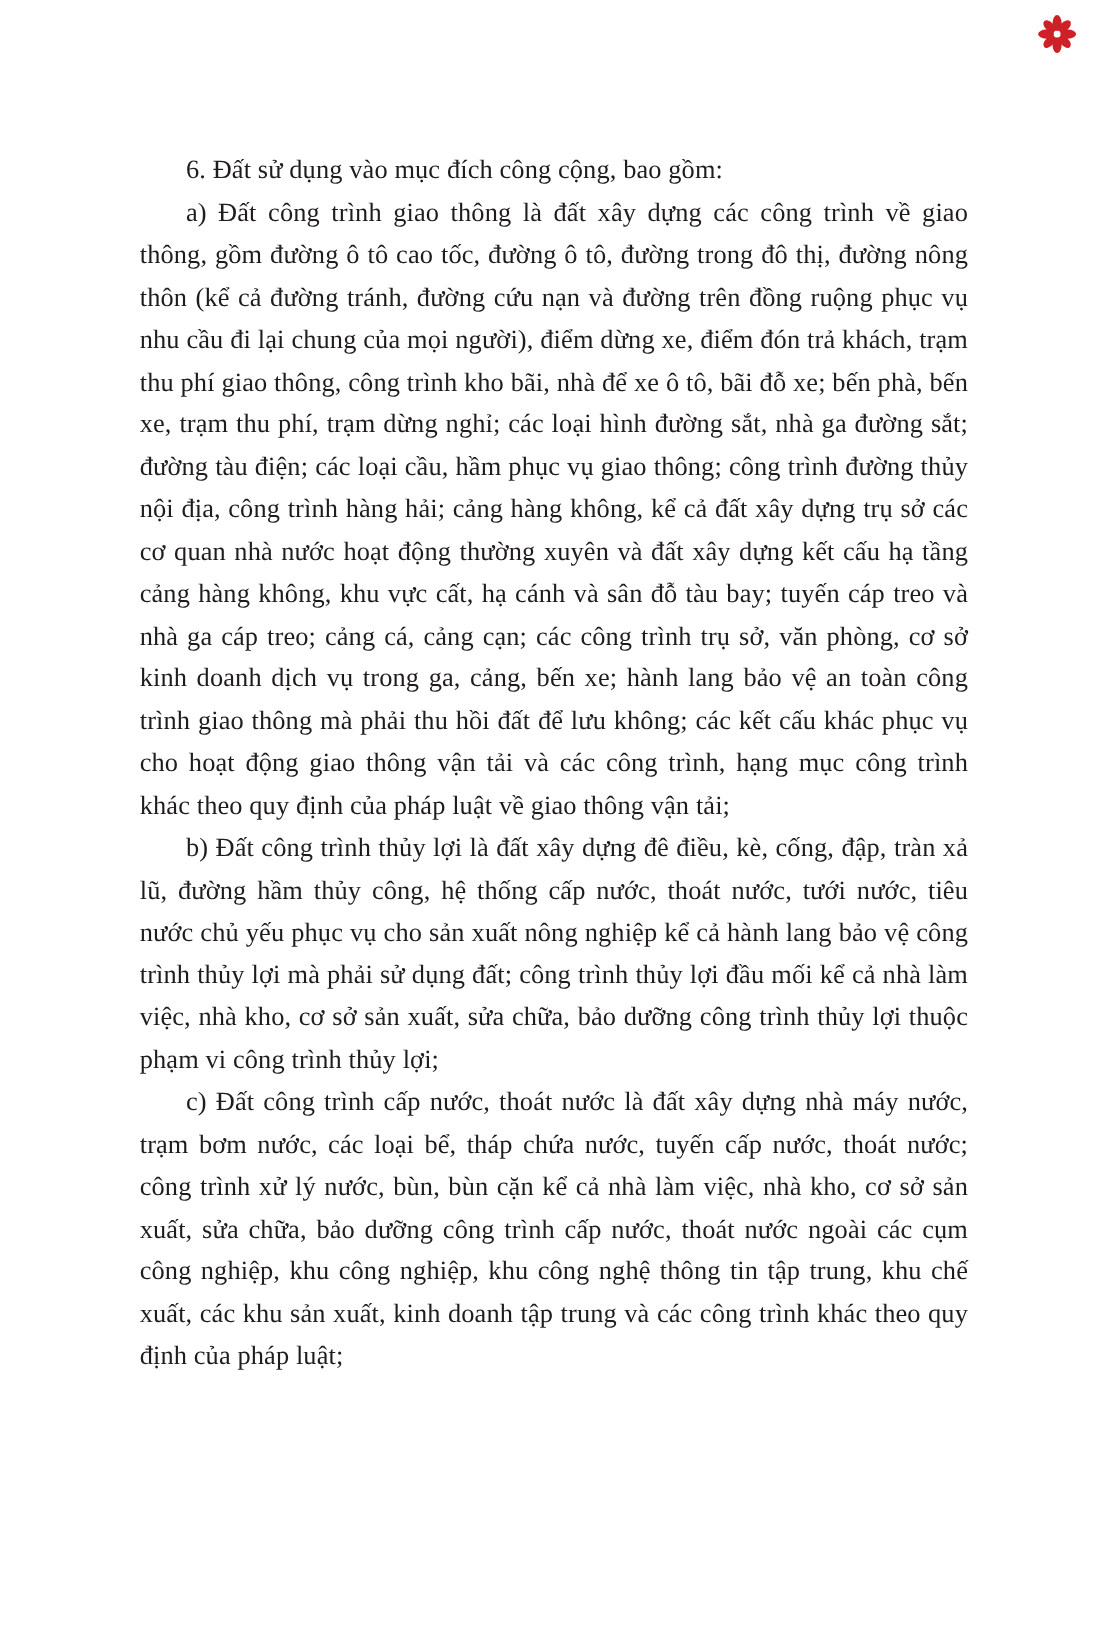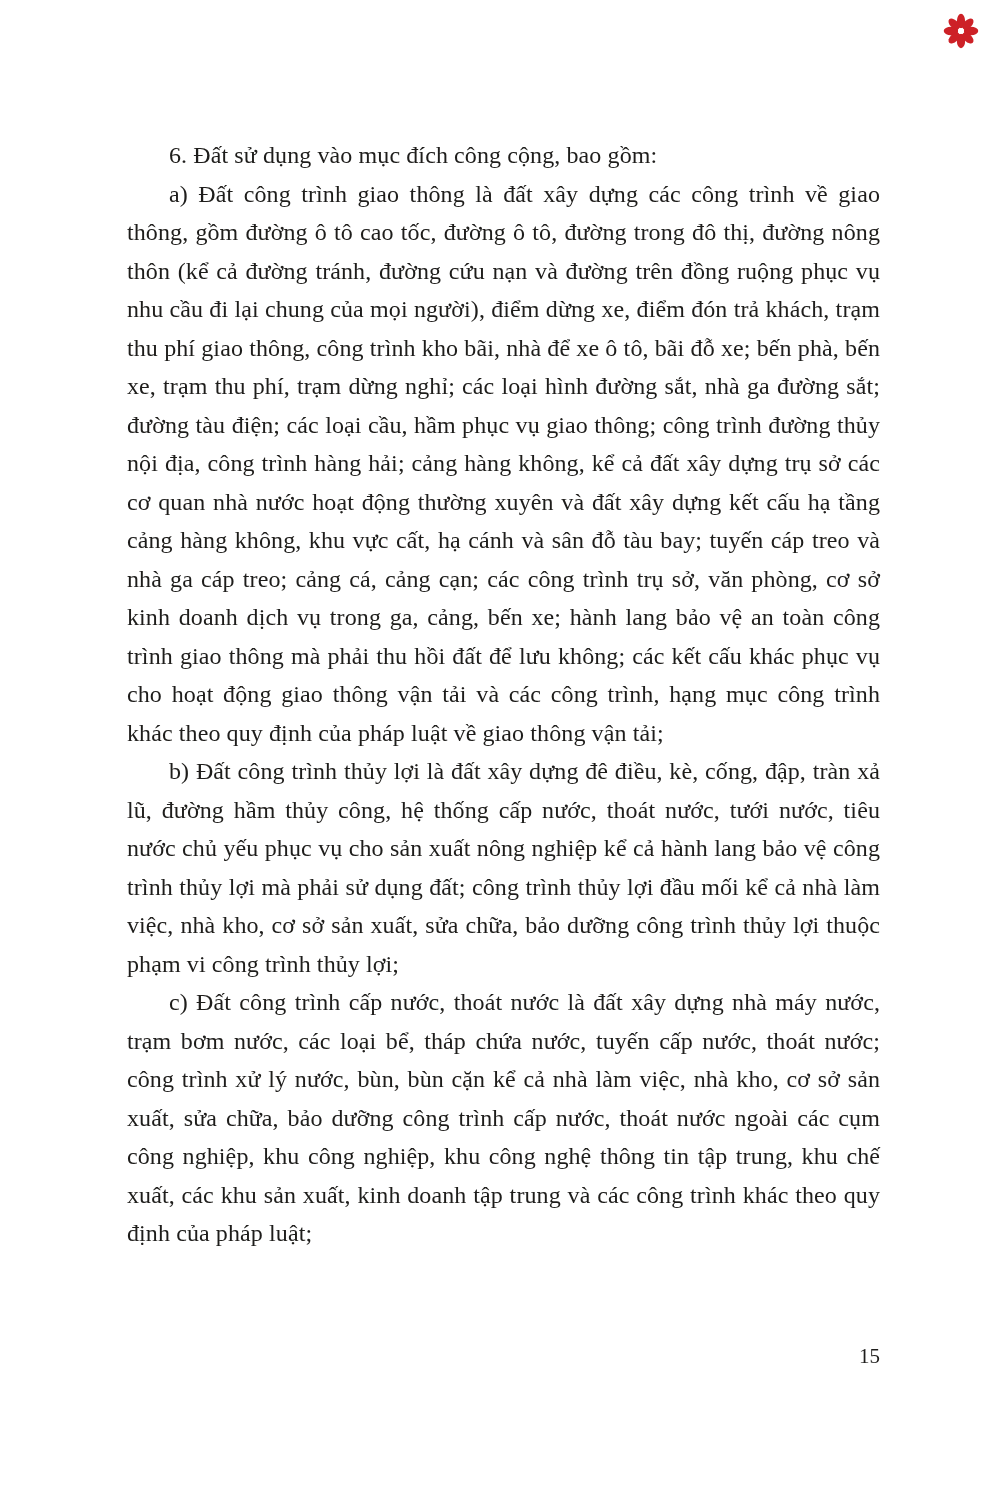--- a/index.html
+++ b/index.html
@@ -79,15 +79,14 @@
     </svg>
   </div>
 
   <main class="content">
     <p class="para">6. Đất sử dụng vào mục đích công cộng, bao gồm:</p>
     <p class="para">a) Đất công trình giao thông là đất xây dựng các công trình về giao thông, gồm đường ô tô cao tốc, đường ô tô, đường trong đô thị, đường nông thôn (kể cả đường tránh, đường cứu nạn và đường trên đồng ruộng phục vụ nhu cầu đi lại chung của mọi người), điểm dừng xe, điểm đón trả khách, trạm thu phí giao thông, công trình kho bãi, nhà để xe ô tô, bãi đỗ xe; bến phà, bến xe, trạm thu phí, trạm dừng nghỉ; các loại hình đường sắt, nhà ga đường sắt; đường tàu điện; các loại cầu, hầm phục vụ giao thông; công trình đường thủy nội địa, công trình hàng hải; cảng hàng không, kể cả đất xây dựng trụ sở các cơ quan nhà nước hoạt động thường xuyên và đất xây dựng kết cấu hạ tầng cảng hàng không, khu vực cất, hạ cánh và sân đỗ tàu bay; tuyến cáp treo và nhà ga cáp treo; cảng cá, cảng cạn; các công trình trụ sở, văn phòng, cơ sở kinh doanh dịch vụ trong ga, cảng, bến xe; hành lang bảo vệ an toàn công trình giao thông mà phải thu hồi đất để lưu không; các kết cấu khác phục vụ cho hoạt động giao thông vận tải và các công trình, hạng mục công trình khác theo quy định của pháp luật về giao thông vận tải;</p>
     <p class="para">b) Đất công trình thủy lợi là đất xây dựng đê điều, kè, cống, đập, tràn xả lũ, đường hầm thủy công, hệ thống cấp nước, thoát nước, tưới nước, tiêu nước chủ yếu phục vụ cho sản xuất nông nghiệp kể cả hành lang bảo vệ công trình thủy lợi mà phải sử dụng đất; công trình thủy lợi đầu mối kể cả nhà làm việc, nhà kho, cơ sở sản xuất, sửa chữa, bảo dưỡng công trình thủy lợi thuộc phạm vi công trình thủy lợi;</p>
     <p class="para">c) Đất công trình cấp nước, thoát nước là đất xây dựng nhà máy nước, trạm bơm nước, các loại bể, tháp chứa nước, tuyến cấp nước, thoát nước; công trình xử lý nước, bùn, bùn cặn kể cả nhà làm việc, nhà kho, cơ sở sản xuất, sửa chữa, bảo dưỡng công trình cấp nước, thoát nước ngoài các cụm công nghiệp, khu công nghiệp, khu công nghệ thông tin tập trung, khu chế xuất, các khu sản xuất, kinh doanh tập trung và các công trình khác theo quy định của pháp luật;</p>
   </main>
 
-  <div class="page-number">15</div>
 
 </div>
 
 </body></html>

